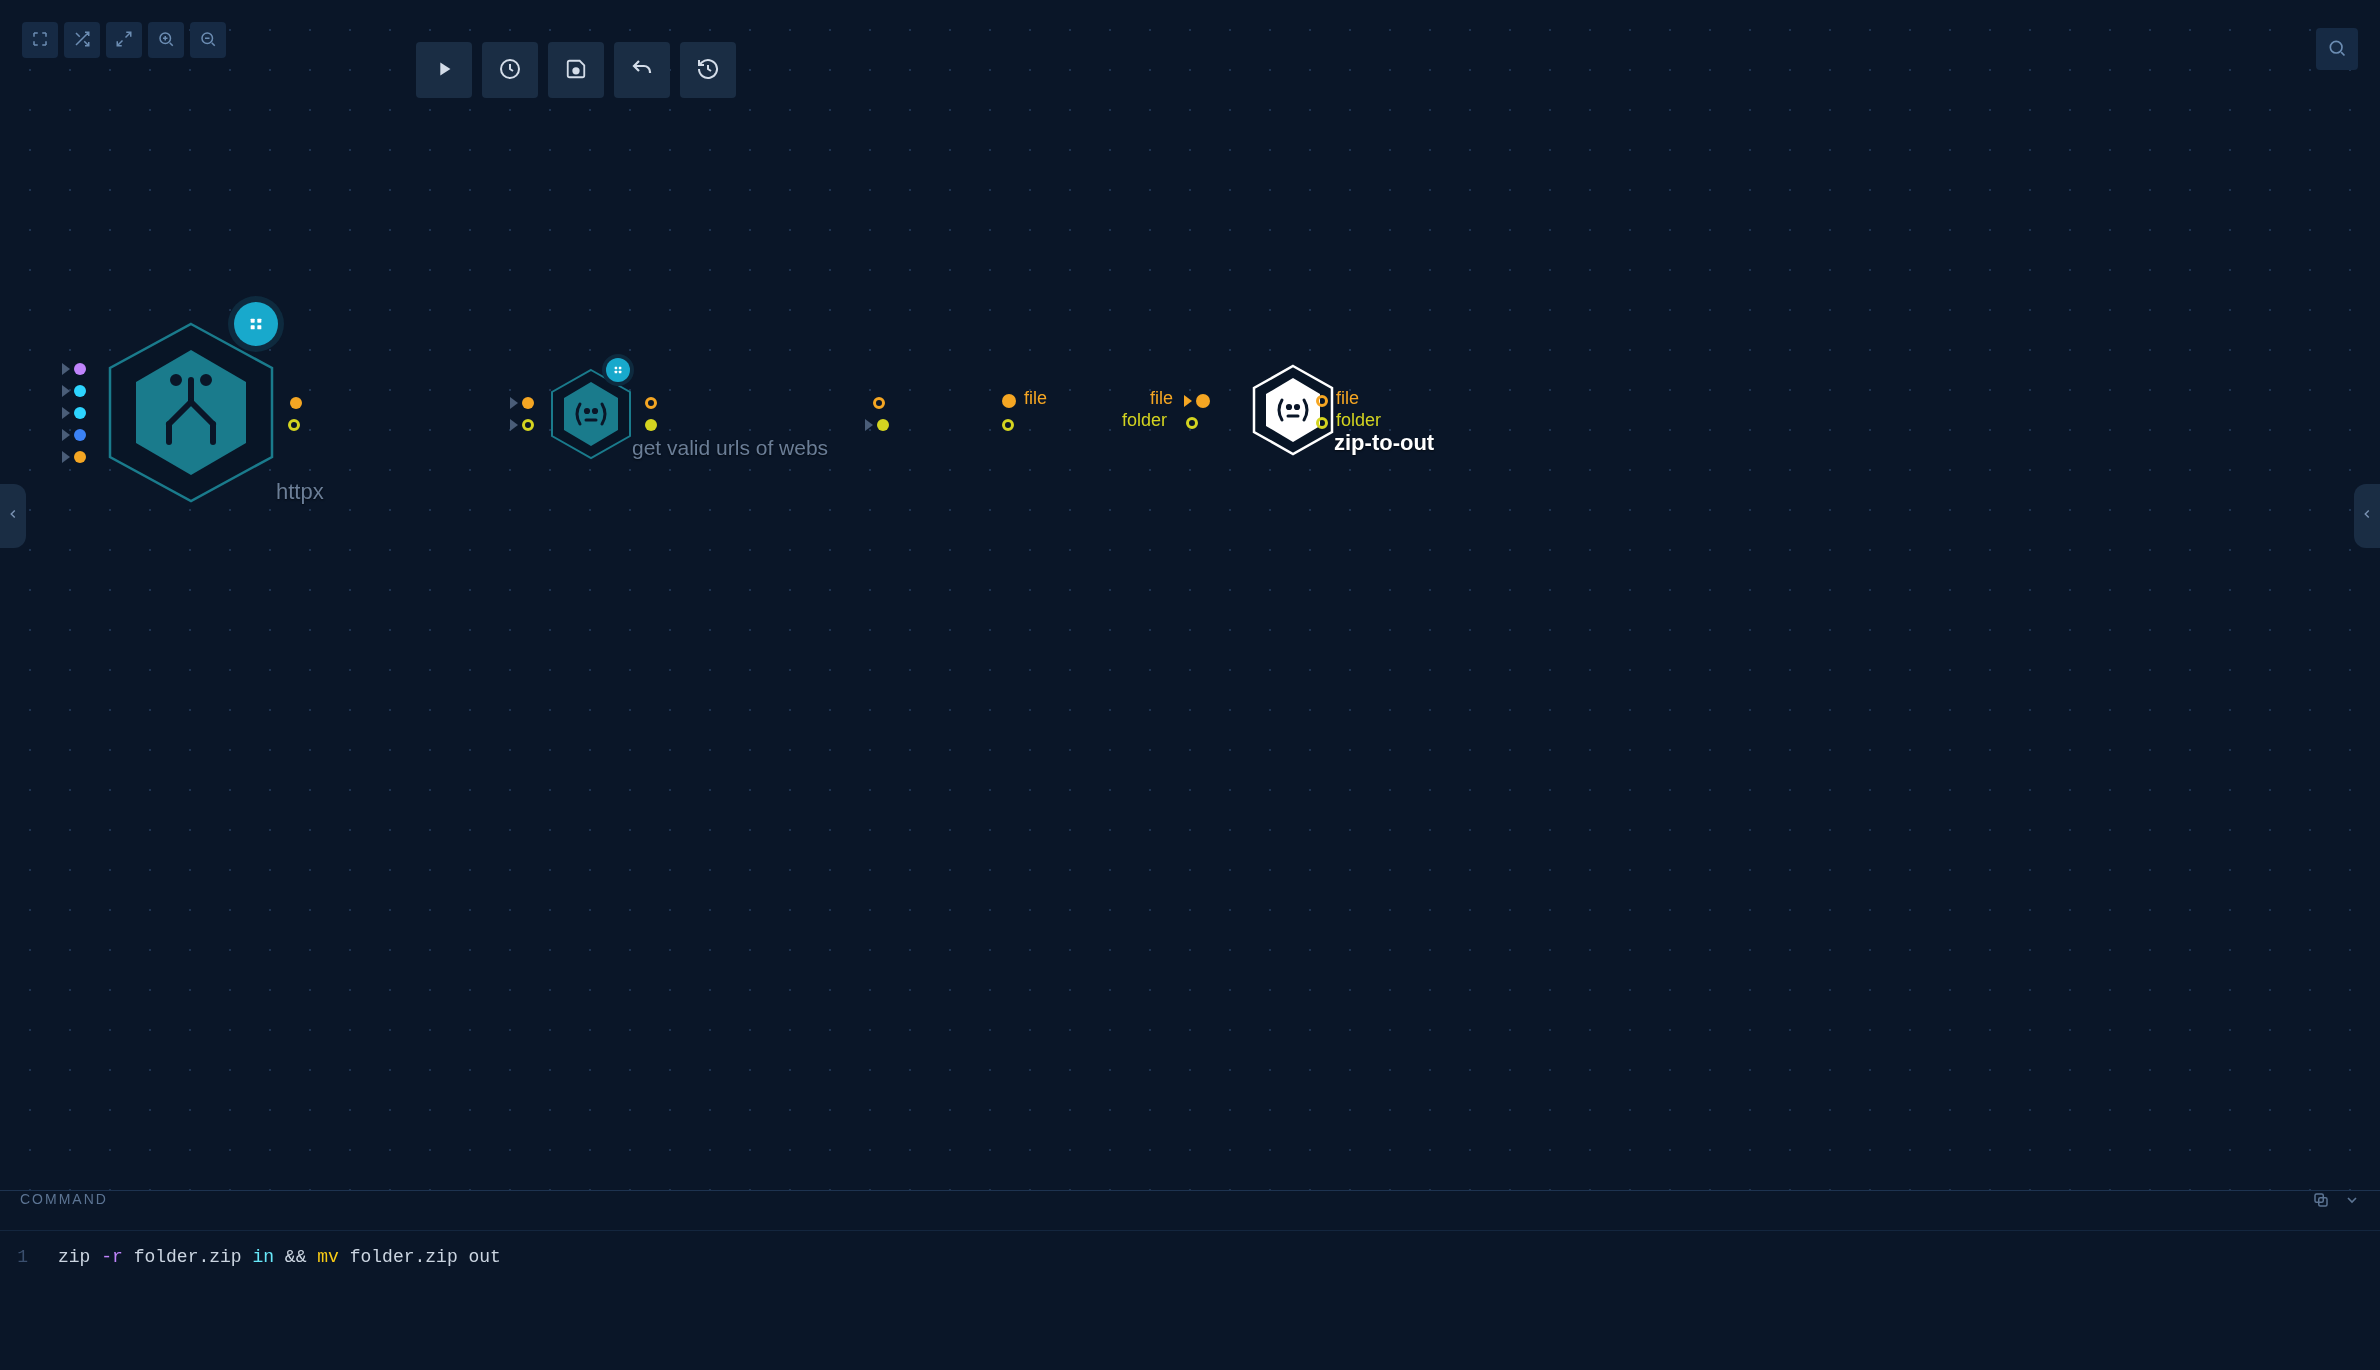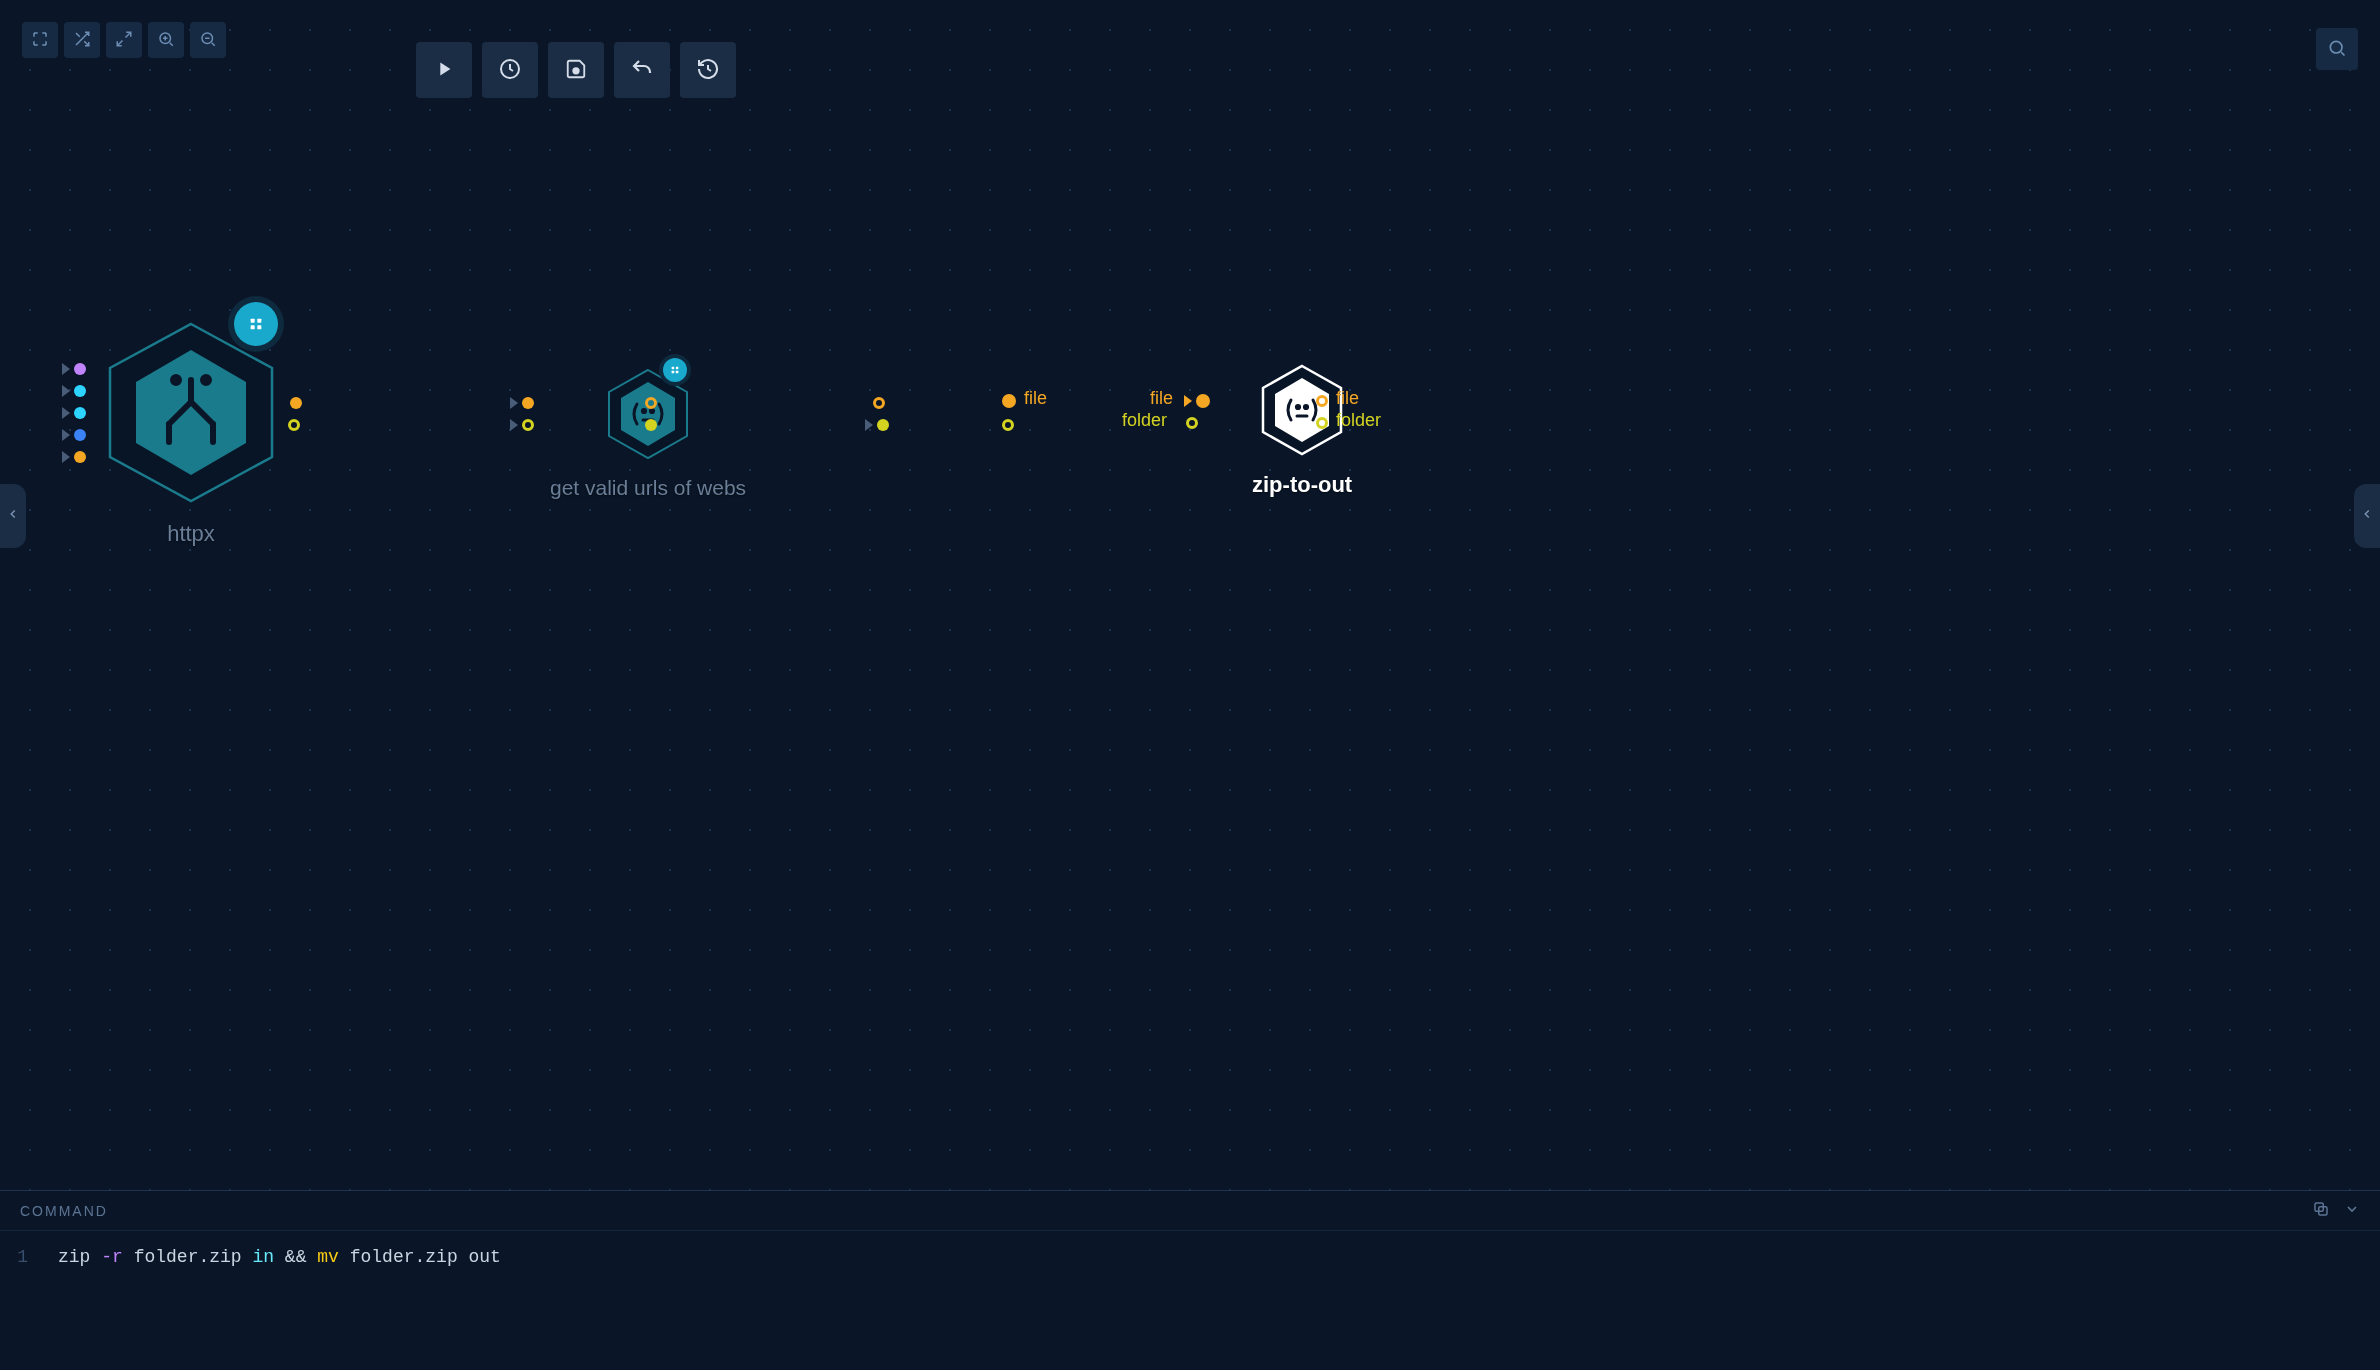--- a/index.html
+++ b/index.html
@@ -87,22 +87,21 @@
     color: #7b93b3;
     cursor: pointer;
   }
   .side-tab.left  { left: 0;  top: 484px; border-radius: 0 12px 12px 0; }
   .side-tab.right { right: 0; top: 484px; border-radius: 12px 0 0 12px; }
 
   
   .node {
     position: absolute;
     display: flex;
-    flex-direction: column;
-    align-items: center;
+    align-items: flex-end;
   }
   .node-label {
     margin-top: 16px;
     font-size: 22px;
     color: #6b7e97;
     font-weight: 500;
     white-space: nowrap;
     text-shadow: 0 1px 2px rgba(0,0,0,.6);
   }
   .node-label.selected {
@@ -168,21 +167,21 @@
     height: 180px;
     background: #0a1628;
     border-top: 1px solid #1e3350;
     display: flex;
     flex-direction: column;
   }
   .command-header {
     height: 40px;
     padding: 0 20px;
     display: flex;
-    align-items: center;
+    align-items: flex-start;
     justify-content: space-between;
     border-bottom: 1px solid #14263e;
   }
   .command-title {
     font-size: 14px;
     letter-spacing: 2px;
     color: #5c7493;
     font-weight: 500;
   }
   .command-header-right { display: flex; gap: 14px; align-items: center; color: #5c7493; }

